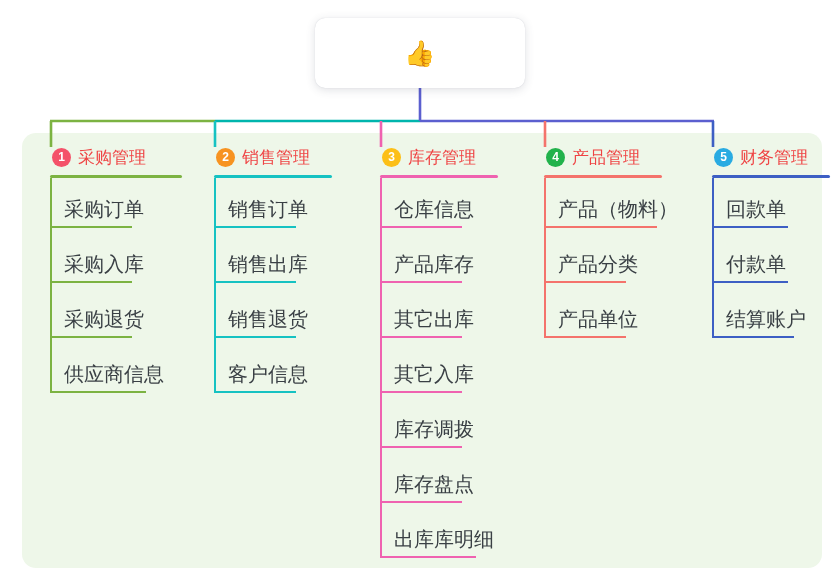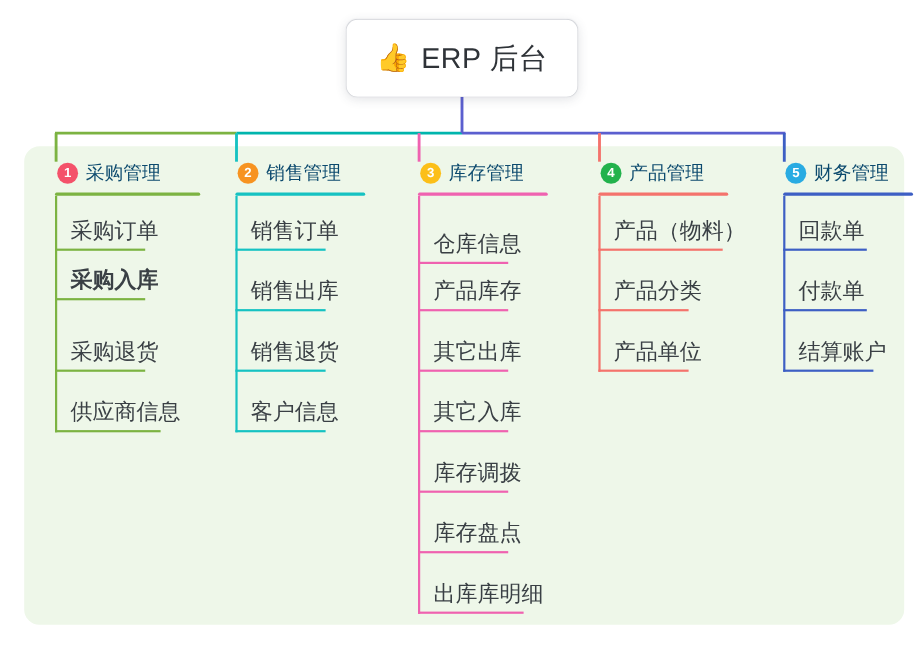--- a/index.html
+++ b/index.html
@@ -90,21 +90,21 @@
     border-radius: 50%;
     color: #ffffff;
     font-size: 12px;
     line-height: 19px;
     text-align: center;
     font-weight: bold;
     flex: none;
   }
   .col-title {
     font-size: 17px;
-    color: #0c4a6e;
+    color: #ef4444;
     white-space: nowrap;
   }
   .head-rule {
     position: absolute;
     left: 14px;
     top: 30px;
     height: 3px;
     border-radius: 2px;
   }
 
@@ -153,37 +153,36 @@
       <line x1="420" y1="88" x2="420" y2="121" stroke="#5b5fcf" stroke-width="2.6"></line>
       <line x1="51" y1="121" x2="51" y2="147" stroke="#7cb342" stroke-width="2.6"></line>
       <line x1="215" y1="121" x2="215" y2="147" stroke="#16c2c2" stroke-width="2.6"></line>
       <line x1="381" y1="121" x2="381" y2="147" stroke="#ef62b0" stroke-width="2.6"></line>
       <line x1="545" y1="121" x2="545" y2="147" stroke="#f4736c" stroke-width="2.6"></line>
       <line x1="713" y1="121" x2="713" y2="147" stroke="#3d5fc4" stroke-width="2.6"></line>
     </svg>
 
   <div class="root-card">
     <span class="root-emoji">👍</span>
-    <span class="root-title">ERP 后台</span>
   </div>
 
   <div id="columns">
       <div class="column" style="left: 36px;">
         <div class="col-head">
           <span class="badge" style="background: rgb(244, 82, 106);">1</span>
           <span class="col-title">采购管理</span>
         </div>
         <div class="head-rule" style="width: 132px; background: rgb(124, 179, 66);"></div>
         <div class="leaves">
           <div class="rail" style="height: 215px; background: rgb(124, 179, 66);"></div>
           <div class="leaf" style="top: 24px; height: 26px; width: 92px;">
             <span class="leaf-label">采购订单</span>
             <div class="leaf-rule" style="width: 82px; background: rgb(124, 179, 66);"></div>
           </div>
-          <div class="leaf" style="top: 69px; height: 26px; width: 92px; font-weight: bold;">
+          <div class="leaf" style="top: 79px; height: 26px; width: 92px;">
             <span class="leaf-label">采购入库</span>
             <div class="leaf-rule" style="width: 82px; background: rgb(124, 179, 66);"></div>
           </div>
           <div class="leaf" style="top: 134px; height: 26px; width: 92px;">
             <span class="leaf-label">采购退货</span>
             <div class="leaf-rule" style="width: 82px; background: rgb(124, 179, 66);"></div>
           </div>
           <div class="leaf" style="top: 189px; height: 26px; width: 106px;">
             <span class="leaf-label">供应商信息</span>
             <div class="leaf-rule" style="width: 96px; background: rgb(124, 179, 66);"></div>
@@ -217,21 +216,21 @@
         </div>
       </div>
       <div class="column" style="left: 366px;">
         <div class="col-head">
           <span class="badge" style="background: rgb(252, 191, 24);">3</span>
           <span class="col-title">库存管理</span>
         </div>
         <div class="head-rule" style="width: 118px; background: rgb(239, 98, 176);"></div>
         <div class="leaves">
           <div class="rail" style="height: 380px; background: rgb(239, 98, 176);"></div>
-          <div class="leaf" style="top: 36px; height: 26px; width: 92px;">
+          <div class="leaf" style="top: 24px; height: 26px; width: 92px;">
             <span class="leaf-label">仓库信息</span>
             <div class="leaf-rule" style="width: 82px; background: rgb(239, 98, 176);"></div>
           </div>
           <div class="leaf" style="top: 79px; height: 26px; width: 92px; padding-left: 17px;">
             <span class="leaf-label">产品库存</span>
             <div class="leaf-rule" style="width: 82px; background: rgb(239, 98, 176);"></div>
           </div>
           <div class="leaf" style="top: 134px; height: 26px; width: 92px;">
             <span class="leaf-label">其它出库</span>
             <div class="leaf-rule" style="width: 82px; background: rgb(239, 98, 176);"></div>

